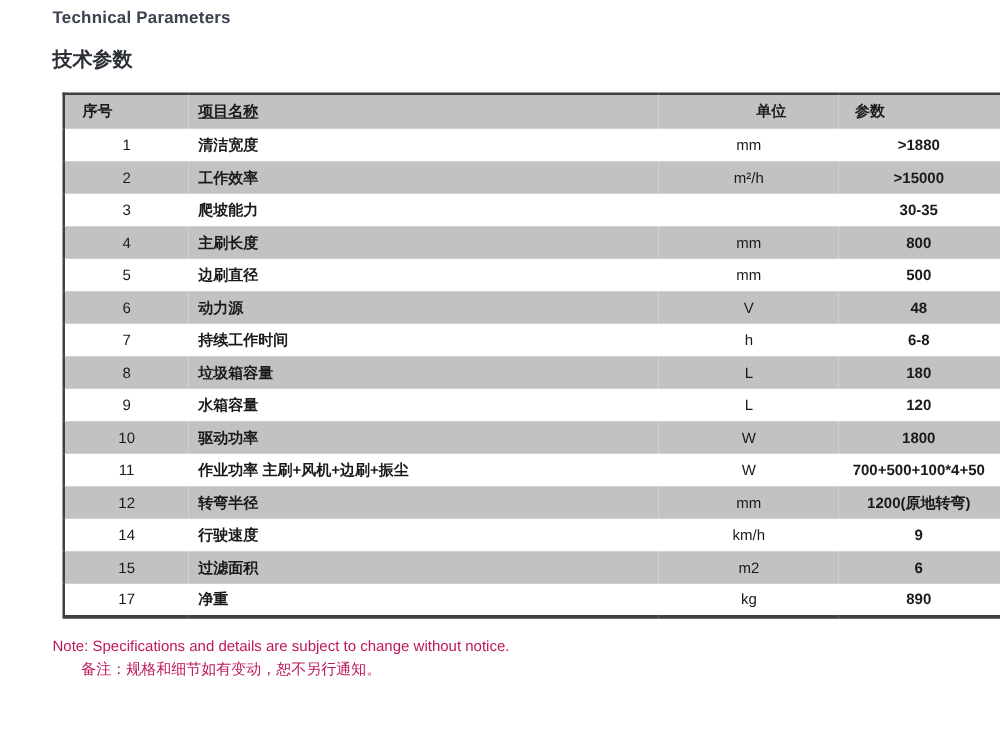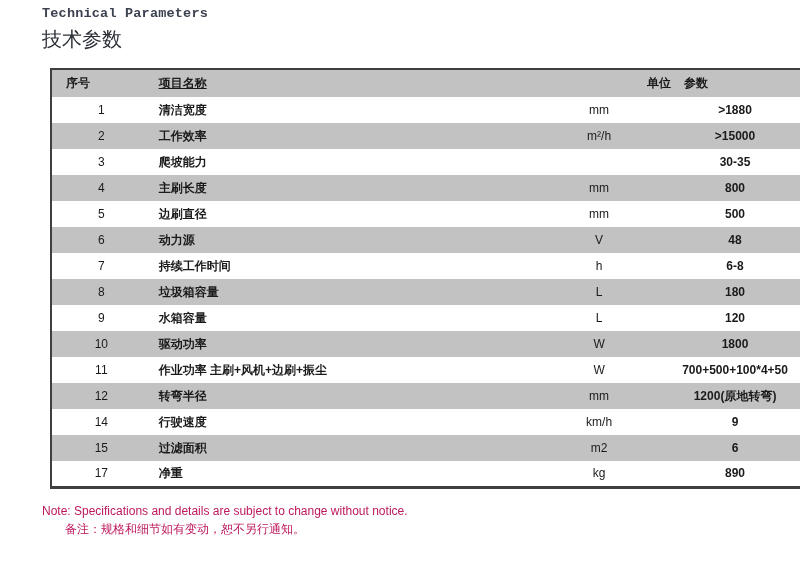--- a/index.html
+++ b/index.html
@@ -10,43 +10,43 @@
     --text:#1a1a1a;
   }
   *{box-sizing:border-box;}
   html,body{margin:0;padding:0;}
   body{
     width:800px;height:588px;background:#ffffff;
     font-family:"Liberation Sans","DejaVu Sans",sans-serif;
     color:var(--text);overflow:hidden;
   }
   .titles{padding:6px 0 0 42px;}
-  .title-en{font-weight:bold;font-size:13.5px;letter-spacing:0.2px;color:var(--title-en);font-family:Liberation Mono, monospace;}
-  .title-zh{font-weight:normal;font-size:20px;color:var(--title-zh);margin-top:5px;}
+  .title-en{font-weight:bold;font-size:13.5px;letter-spacing:0.2px;color:var(--title-en);}
+  .title-zh{font-weight:bold;font-size:16px;color:var(--title-zh);margin-top:17px;}
 
   table.params{
     border-collapse:collapse;table-layout:fixed;
     width:776px;margin:15px 0 0 50px;
     border:2px solid var(--border-dark);
     border-bottom-width:3px;
     font-size:12px;color:var(--text);
   }
   col.c-no{width:90px;}
   col.c-name{width:340px;}
   col.c-unit{width:130px;}
   col.c-param{width:139px;}
   thead tr{background:var(--row-alt);height:28px;}
   tbody tr{height:26px;}
   tbody tr:nth-child(even){background:var(--row-alt);}
   tbody tr:nth-child(odd){background:#ffffff;}
   th,td{padding:0;font-weight:normal;vertical-align:middle;white-space:nowrap;overflow:hidden;}
   th{font-weight:bold;}
   th.no{text-align:left;padding-left:14px;}
   th.name{text-align:left;padding-left:8px;text-decoration:underline;}
-  th.unit{text-align:right;padding-left:36px;}
+  th.unit{text-align:center;padding-left:36px;}
   th.param{text-align:left;padding-left:13px;}
   td.no{text-align:center;}
   td.name{text-align:left;padding-left:8px;font-weight:bold;margin-top:48px;}
   td.unit{text-align:center;}
   td.param{text-align:center;padding-right:25px;font-weight:bold;}
 
   .notes{margin:14px 0 0 42px;font-size:12px;line-height:17px;color:#be185d;}
   .note-zh{margin-top:1px;margin-left:23px;}
 </style>
 </head>

